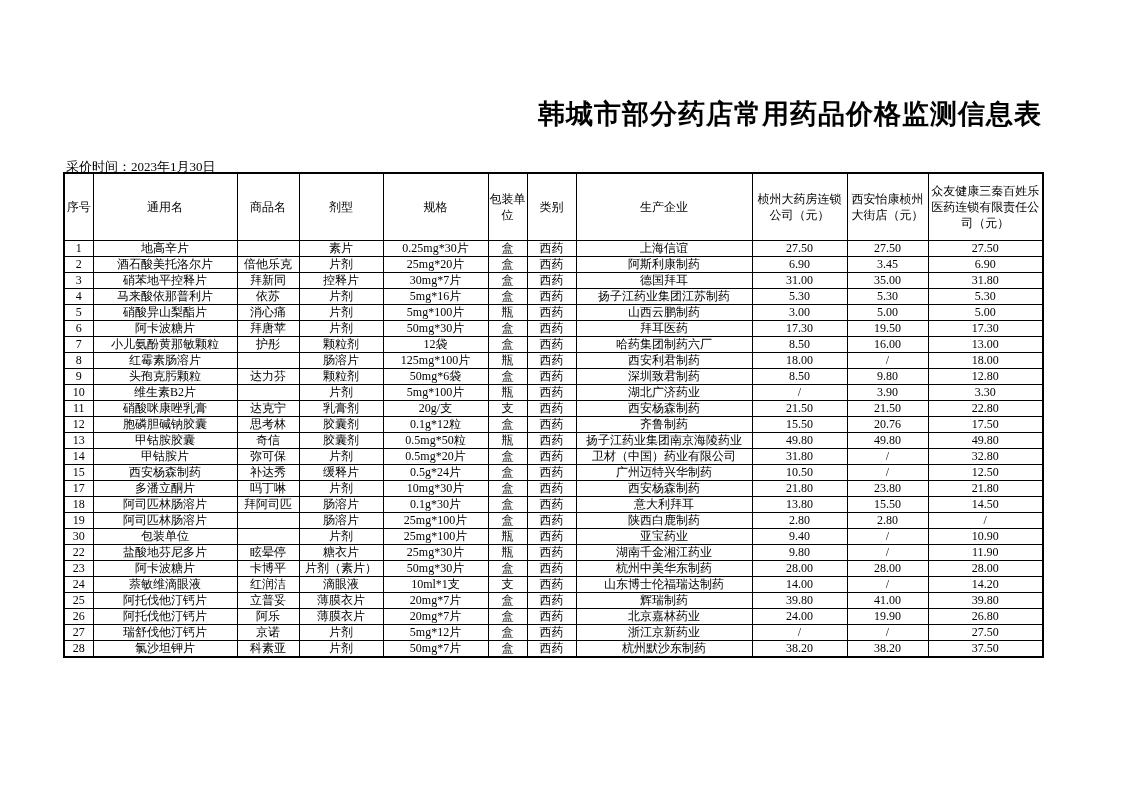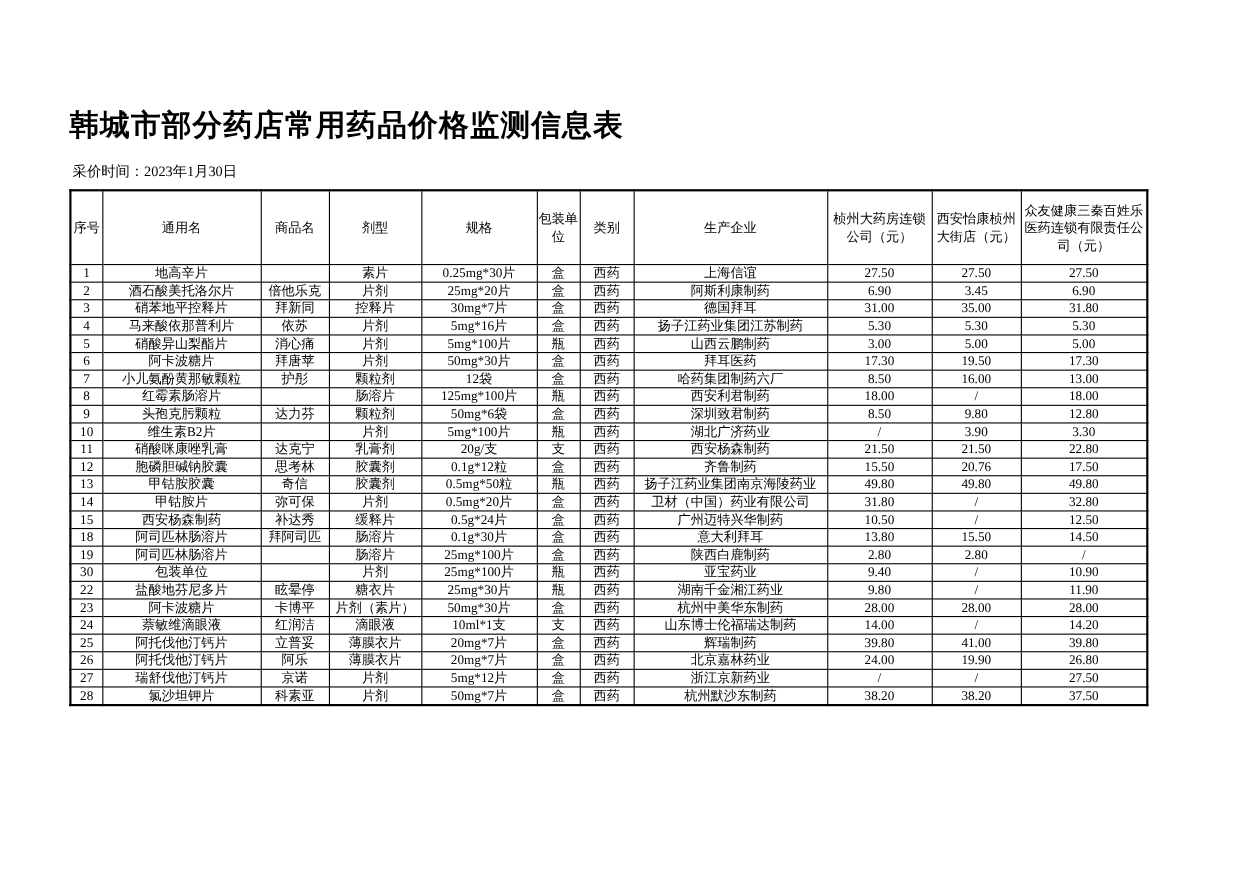--- a/index.html
+++ b/index.html
@@ -14,29 +14,29 @@
     width: 1122px;
     height: 793px;
     background: #ffffff;
     overflow: hidden;
   }
   .title {
     position: absolute;
     top: 96px;
     left: 63px;
     width: 979px;
-    text-align: left;
+    text-align: right;
     font-size: 27px;
     font-weight: bold;
     letter-spacing: 1px;
     white-space: nowrap;
   }
   .price-date {
     position: absolute;
-    top: 147px;
+    top: 158px;
     left: 66px;
     font-size: 13px;
   }
   table.drug-table {
     position: absolute;
     top: 172px;
     left: 63px;
     width: 979px;
     table-layout: fixed;
     border-collapse: collapse;
@@ -289,20 +289,33 @@
           <td>缓释片</td>
           <td>0.5g*24片</td>
           <td>盒</td>
           <td>西药</td>
           <td>广州迈特兴华制药</td>
           <td>10.50</td>
           <td>/</td>
           <td>12.50</td>
         </tr>
         <tr>
+          <td>17</td>
+          <td>多潘立酮片</td>
+          <td>吗丁啉</td>
+          <td>片剂</td>
+          <td>10mg*30片</td>
+          <td>盒</td>
+          <td>西药</td>
+          <td>西安杨森制药</td>
+          <td>21.80</td>
+          <td>23.80</td>
+          <td>21.80</td>
+        </tr>
+        <tr>
           <td>18</td>
           <td>阿司匹林肠溶片</td>
           <td>拜阿司匹</td>
           <td>肠溶片</td>
           <td>0.1g*30片</td>
           <td>盒</td>
           <td>西药</td>
           <td>意大利拜耳</td>
           <td>13.80</td>
           <td>15.50</td>

